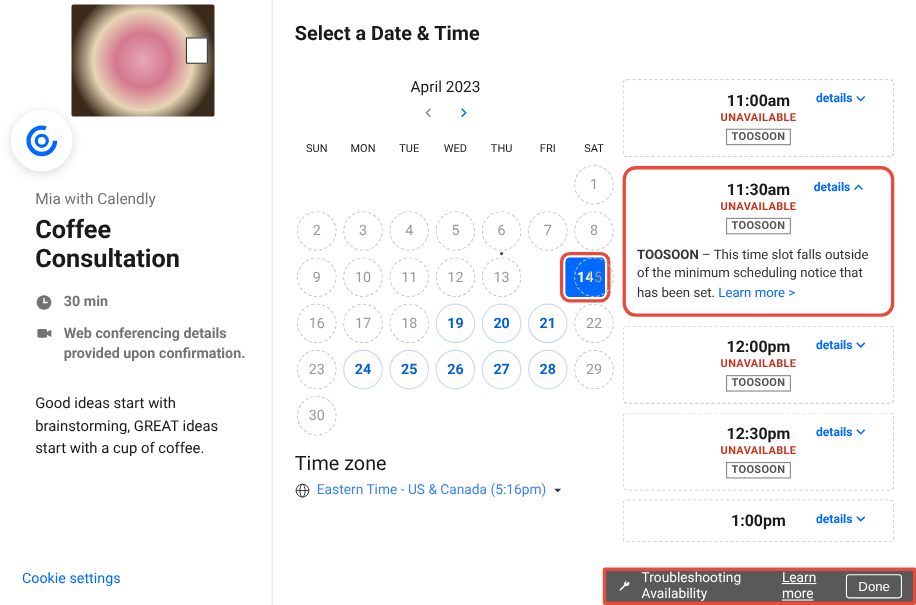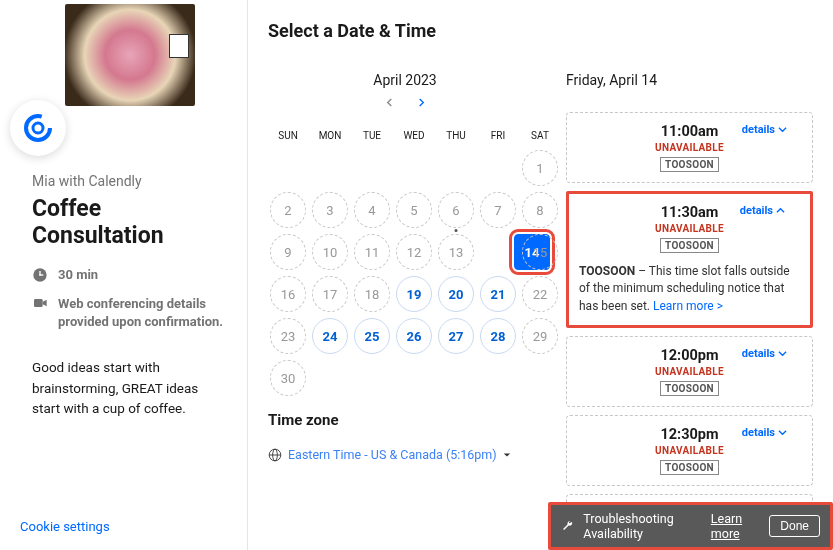--- a/index.html
+++ b/index.html
@@ -25,34 +25,34 @@
 .cal-nav button { width: 28px; height: 28px; border: none; background: transparent; cursor: pointer; display:flex; align-items:center; justify-content:center; color:#888; }
 .cal-nav button.active { color:#0069ff; }
 .cal-grid { display: grid; grid-template-columns: repeat(7, 40px); gap: 4px 2px; font-size: 12px; }
 .dow { text-align:center; color:#1a1a1a; font-size:10px; font-weight:400; padding:4px 0; }
 .day { width:36px; height:36px; border-radius:50%; display:flex; align-items:center; justify-content:center; font-size:13px; border:1px dashed #c7c7c7; color:#999; margin: 1px auto; position:relative; }
 .day.avail { border:1px solid #c9d9f2; color:#0060d4; font-weight:700; background:#fff; cursor:pointer; }
 .day.selected { background:#0069ff; color:#fff; border:1px solid #0069ff; font-weight:700;margin-left:36px; }
 .day.selected-wrap { outline:3px solid #e84b3c; outline-offset:2px; border-radius:4px; }
 .day .dot { position:absolute; top:-6px; left:50%; transform:translateX(-50%); width:3px; height:3px; border-radius:50%; background:#555; }
 .tz { margin-top: 14px; }
-.tz-label { font-size: 15px; font-weight: 700; margin-bottom: 18px; }
+.tz-label { font-size: 18px; font-weight: 400; margin-bottom: 6px; }
 .tz-val { font-size: 12.5px; color:#3b82f6; display:flex; align-items:center; gap:6px; cursor:pointer; }
 .slots-col { flex:1; padding: 52px 20px 0 18px; overflow:hidden; }
 .slots-date { font-size: 14px; color:#1a1a1a; margin-bottom: 24px; }
 .slot { border:1px dashed #c7c7c7; border-radius:4px; padding: 10px 10px 10px 10px; margin-bottom:8px; position:relative; }
-.slot.highlight { border:3px solid #e84b3c; border-radius:2px; }
+.slot.highlight { border:3px solid #e84b3c; border-radius:12px; }
 .slot-top { display:flex; align-items:flex-start; justify-content:center; position:relative; }
 .slot-time { font-weight:700; font-size:14.5px; text-align:center; color:#1a1a1a; }
 .slot-details { position:absolute; right:15px; top:0; color:#0069ff; font-size:11px; font-weight:700; cursor:pointer; display:flex; align-items:center; gap:3px; }
 .slot-unavail { text-align:center; font-size:10px; color:#c5341f; font-weight:700; letter-spacing:0.3px; margin-top:2px; }
 .slot-badge { display:block; margin:4px auto 0; width:fit-content; border:1px solid #888; color:#555; font-size:10px; padding:1px 4px; font-weight:700; letter-spacing:0.3px; }
 .slot-expl { font-size:12px; color:#333; line-height:1.45; margin-top:10px; }
 .slot-expl a { color:#0069ff; text-decoration:none; }
-.footer-bar { position:absolute; left:300px; right:0; bottom:0; background:#595959; height:48px; display:flex; align-items:center; padding:0 10px; color:#fff; font-size:12.5px; gap:10px; border:3px solid #e84b3c; border-radius:2px; }
+.footer-bar { position:absolute; left:300px; right:0; bottom:0; background:#595959; height:34px; display:flex; align-items:center; padding:0 10px; color:#fff; font-size:12.5px; gap:10px; border:3px solid #e84b3c; border-radius:2px; }
 .footer-bar .lm { text-decoration:underline; cursor:pointer; }
 .done-btn { margin-left:auto; background:transparent; border:1px solid #fff; color:#fff; padding:3px 10px; border-radius:3px; font-size:12px; cursor:pointer; }
 .chev { width:9px; height:9px; }
 </style>
 </head>
 <body>
 
 <div class="layout">
   <div class="left-panel">
     <div class="hero-img"></div>
@@ -157,21 +157,20 @@
             </svg>
           <span>Eastern Time - US &amp; Canada (5:16pm)</span>
           <svg width="8" height="8" viewBox="0 0 10 10">
               <path d="M1 3 L5 7 L9 3 Z" fill="#333"></path>
             </svg>
         </div>
       </div>
     </div>
 
     <div class="slots-col">
-      <div class="slots-date">Friday, April 14</div>
 
       <div class="slot">
         <div class="slot-top">
           <div class="slot-time">11:00am</div>
           <div class="slot-details">
               <span>details</span>
               <svg class="chev" viewBox="0 0 10 10">
                 <path d="M1 3 L5 7 L9 3" stroke="currentColor" stroke-width="1.5" fill="none"></path>
               </svg>
             </div>

